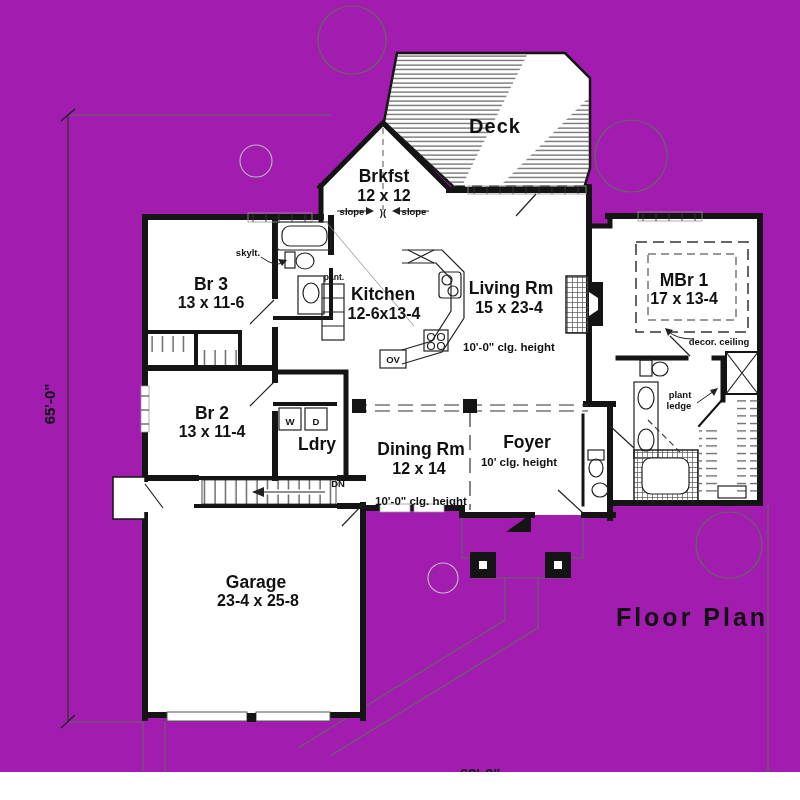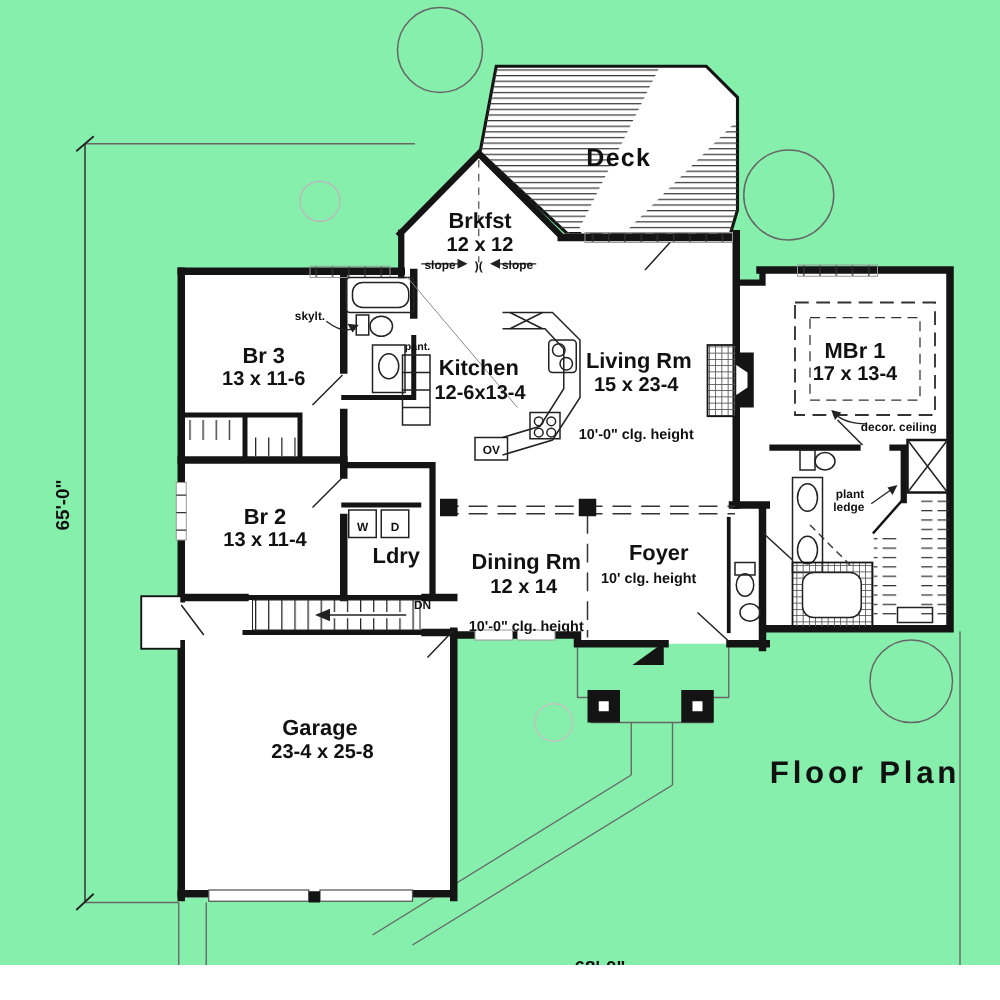--- a/index.html
+++ b/index.html
@@ -1,16 +1,16 @@
 <!DOCTYPE html>
 <html><head>
 <meta charset="utf-8">
 <style>
   html,body{margin:0;padding:0;background:#fff;}
-  .canvas{position:relative;width:800px;height:772px;background:#86efac;overflow:hidden;}
+  .canvas{position:relative;width:800px;height:772px;background:#a21caf;overflow:hidden;}
   svg{display:block;}
   text{fill:#111;font-family:"Liberation Sans", sans-serif;}
   .rn{font-size:17.5px;font-weight:bold;text-anchor:middle;}
   .rn2{font-size:20px;font-weight:bold;text-anchor:middle;letter-spacing:1px;}
   .rs{font-size:16px;font-weight:bold;text-anchor:middle;}
   .note{font-size:11.5px;font-weight:bold;text-anchor:middle;}
   .small{font-size:9.5px;font-weight:bold;text-anchor:middle;}
   .tiny{font-size:8.5px;font-weight:bold;text-anchor:middle;}
   .dim{font-size:15px;font-weight:bold;text-anchor:middle;}
   .big{font-size:25px;font-weight:bold;text-anchor:middle;letter-spacing:3px;}

